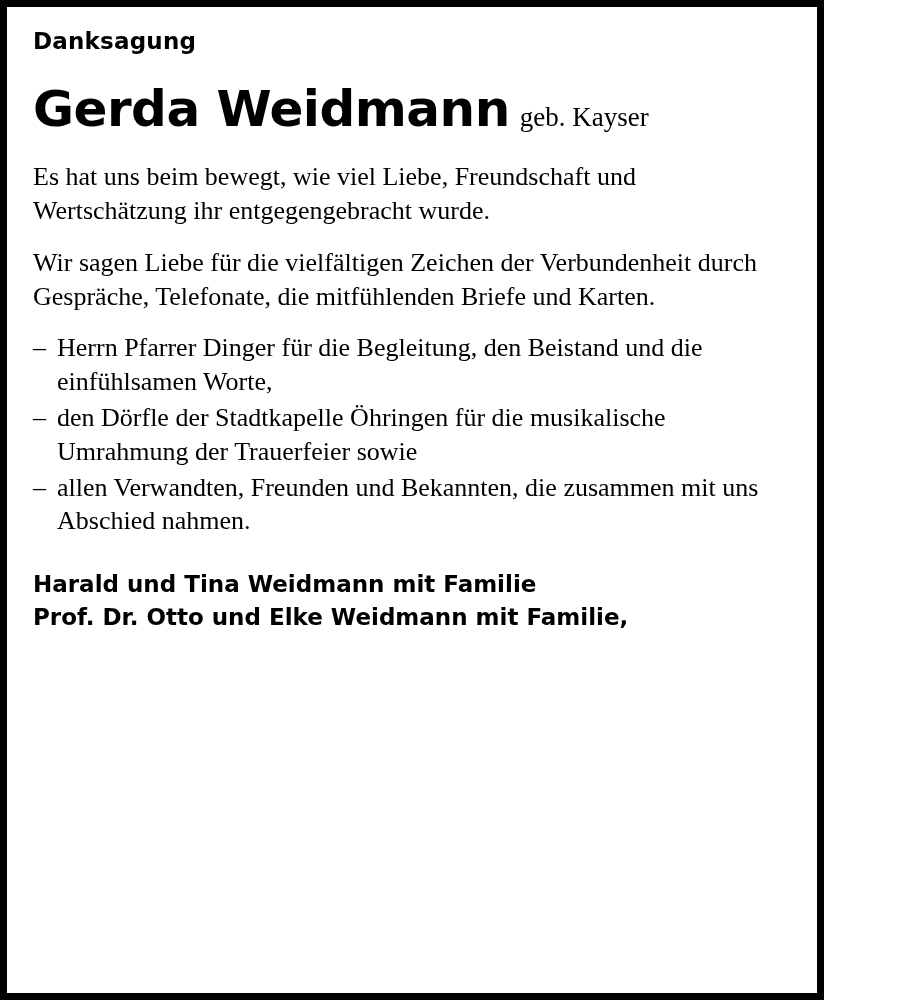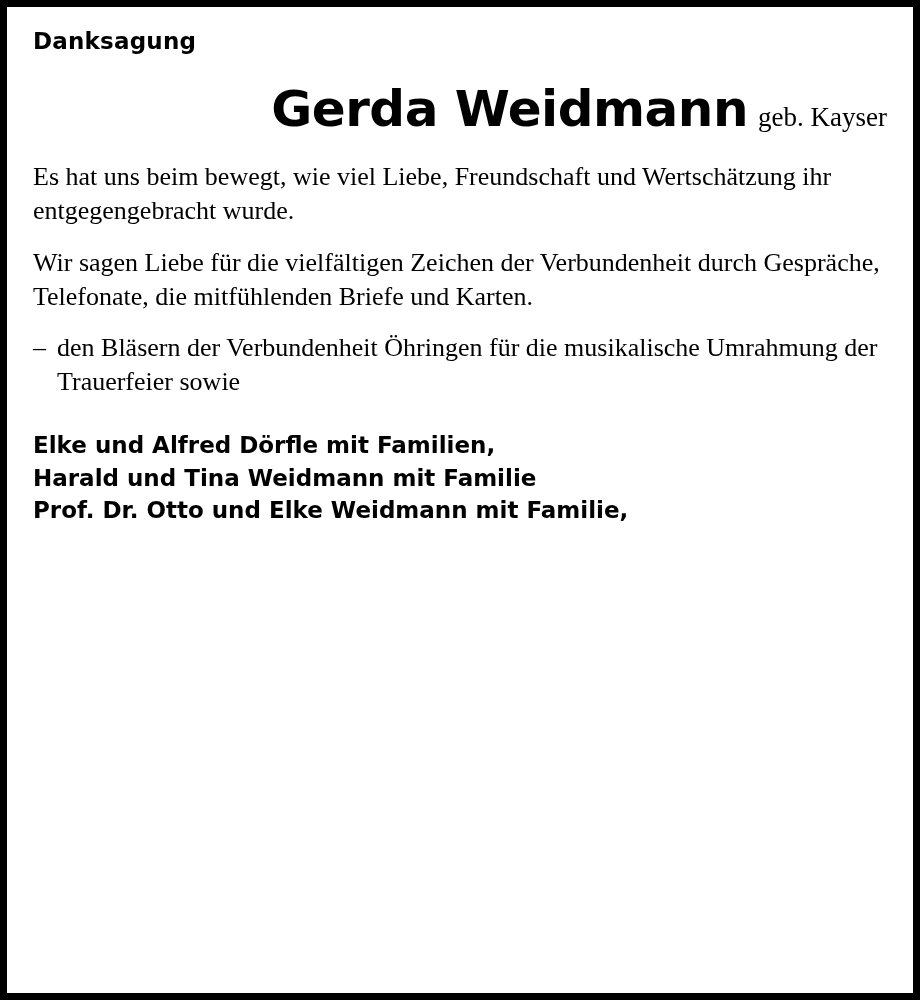--- a/index.html
+++ b/index.html
@@ -8,41 +8,41 @@
     background: #ffffff;
   }
   body {
     width: 920px;
     height: 1000px;
     font-family: "Liberation Serif", serif;
     color: #000000;
   }
   .notice {
     box-sizing: border-box;
-    width: 920px;
+    width: 824px;
     height: 1000px;
     border: 7px solid #000000;
     background: #ffffff;
     padding: 22px 26px 2px 26px;
   }
   .heading {
     font-family: "DejaVu Sans", sans-serif;
     font-weight: bold;
     font-size: 23px;
     letter-spacing: 0.2px;
     margin: 0 0 22px 0;
     line-height: 1.1;
   }
   .para {
     font-size: 26px;
     line-height: 1.30;
     margin: 0 0 18px 0;
   }
   .name-block {
-    text-align: right;
+    text-align: left;
     margin: 26px 0 22px 0;
     white-space: nowrap;
   }
   .name-main {
     font-family: "DejaVu Sans", sans-serif;
     font-weight: bold;
     font-size: 50px;
     letter-spacing: -0.5px;
   }
   .name-suffix {
@@ -98,23 +98,24 @@
   <div class="name-block">
     <span class="name-main">Gerda Weidmann</span><span class="name-suffix">geb. Kayser</span>
   </div>
 
   <div class="para">Es hat uns beim bewegt, wie viel Liebe, Freundschaft und Wertschätzung ihr entgegengebracht wurde.</div>
 
   <div class="para">Wir sagen Liebe für die vielfältigen Zeichen der Verbundenheit durch Gespräche, Telefonate, die mitfühlenden Briefe und Karten.</div>
 
 
   <ul class="thanks">
-    <li><span class="dash">–</span><span>den Bläsern der Verbundenheit Öhringen für die musikalische Umrahmung der Trauerfeier sowie</span></li>
+    <li><span class="dash">–</span><span>Herrn Pfarrer Dinger für die Begleitung, den Beistand und die einfühlsamen Worte,</span></li>
+    <li><span class="dash">–</span><span>den Dörfle der Stadtkapelle Öhringen für die musikalische Umrahmung der Trauerfeier sowie</span></li>
+    <li><span class="dash">–</span><span>allen Verwandten, Freunden und Bekannten, die zusammen mit uns Abschied nahmen.</span></li>
   </ul>
 
   <div class="signers">
-    <div>Elke und Alfred Dörfle mit Familien,</div>
     <div>Harald und Tina Weidmann mit Familie</div>
     <div>Prof. Dr. Otto und Elke Weidmann mit Familie,</div>
   </div>
 
 
 </div>
 
 </body></html>

